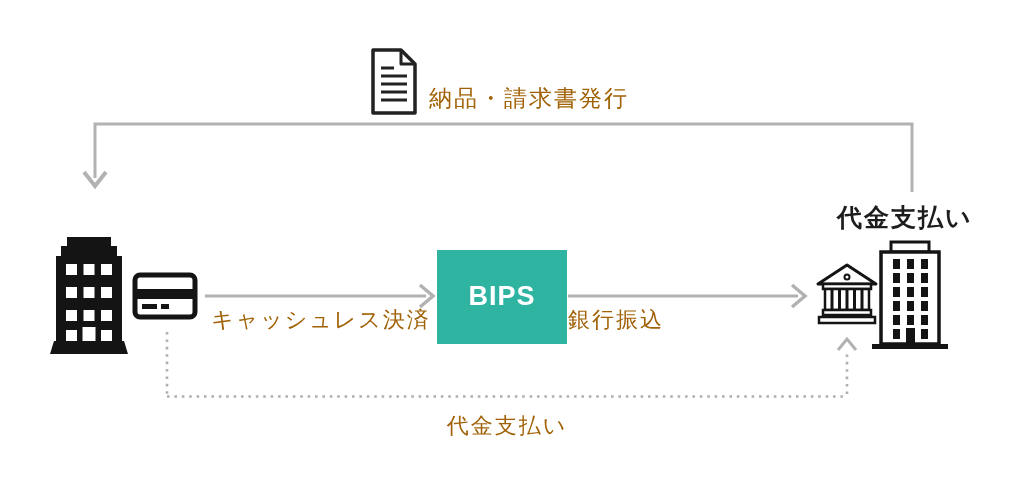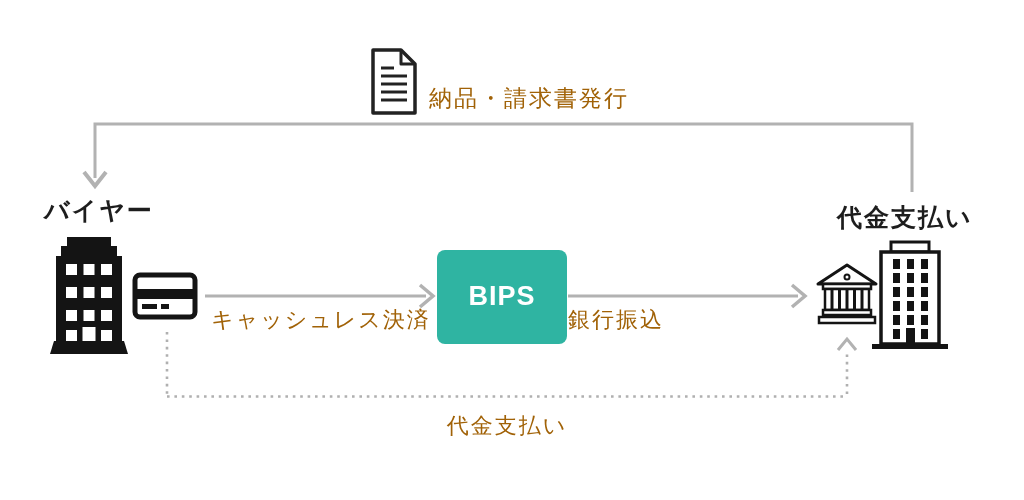--- a/index.html
+++ b/index.html
@@ -12,21 +12,21 @@
   .entity-label{font-size:25px;font-weight:bold;color:#1d1d1d;letter-spacing:2px;}
   .flow-label{font-size:22px;color:#a16207;letter-spacing:2px;}
   #buyer-label{left:44px;top:194px;}
   #supplier-label{left:837px;top:201px;}
   #invoice-label{left:429px;top:83px;font-size:23px;}
   #cashless-label{left:205px;top:305px;width:232px;text-align:center;}
   #bank-transfer-label{left:568px;top:305px;width:230px;text-align:left;}
   #payment-label{left:167px;top:411px;width:680px;text-align:center;}
   #bips-box{
     position:absolute;left:437px;top:250px;width:130px;height:94px;
-    background:#2fb4a2;display:flex;flex-direction:column;align-items:center;justify-content:center;border-radius:8px;
+    background:#2fb4a2;display:flex;flex-direction:column;align-items:center;justify-content:center;
   }
   #bips-box .bips-line{color:#ffffff;font-weight:bold;font-size:27px;line-height:1.18;letter-spacing:1px;}
 </style>
 </head>
 <body>
 
 <div id="canvas">
 
   <svg id="diagram-svg" width="1024" height="500" viewBox="0 0 1024 500">
 
@@ -130,21 +130,20 @@
     </g>
 
     <g fill="none" stroke="#b0b0b0" stroke-width="2.6" stroke-dasharray="2.6 4.8">
       <line x1="167" y1="332" x2="167" y2="396"></line>
       <line x1="167" y1="396.5" x2="847" y2="396.5"></line>
       <line x1="847" y1="394" x2="847" y2="352"></line>
     </g>
     <polyline points="838,350 847,339 856,350" fill="none" stroke="#b2b2b2" stroke-width="3"></polyline>
   </svg>
 
-  <div class="lbl entity-label" id="buyer-label">バイヤー</div>
 
   <div class="lbl entity-label" id="supplier-label">代金支払い</div>
 
   <div class="lbl flow-label" id="invoice-label">納品・請求書発行</div>
 
   <div class="lbl flow-label" id="cashless-label">キャッシュレス決済</div>
 
   <div class="lbl flow-label" id="bank-transfer-label">銀行振込</div>
 
   <div class="lbl flow-label" id="payment-label">代金支払い</div>

